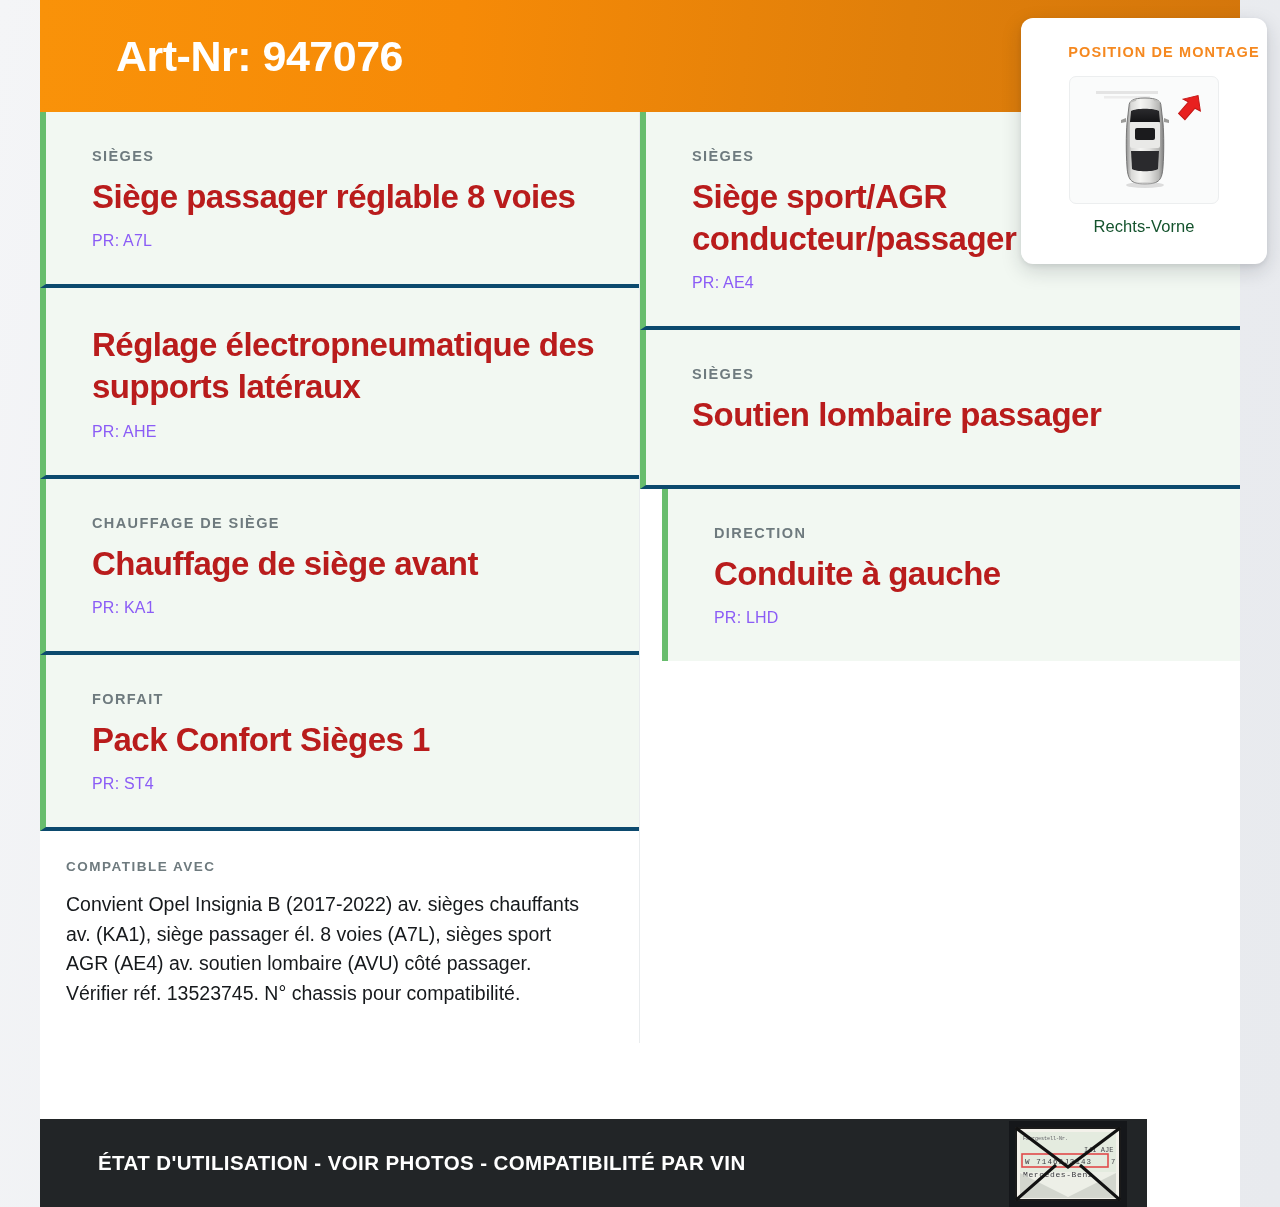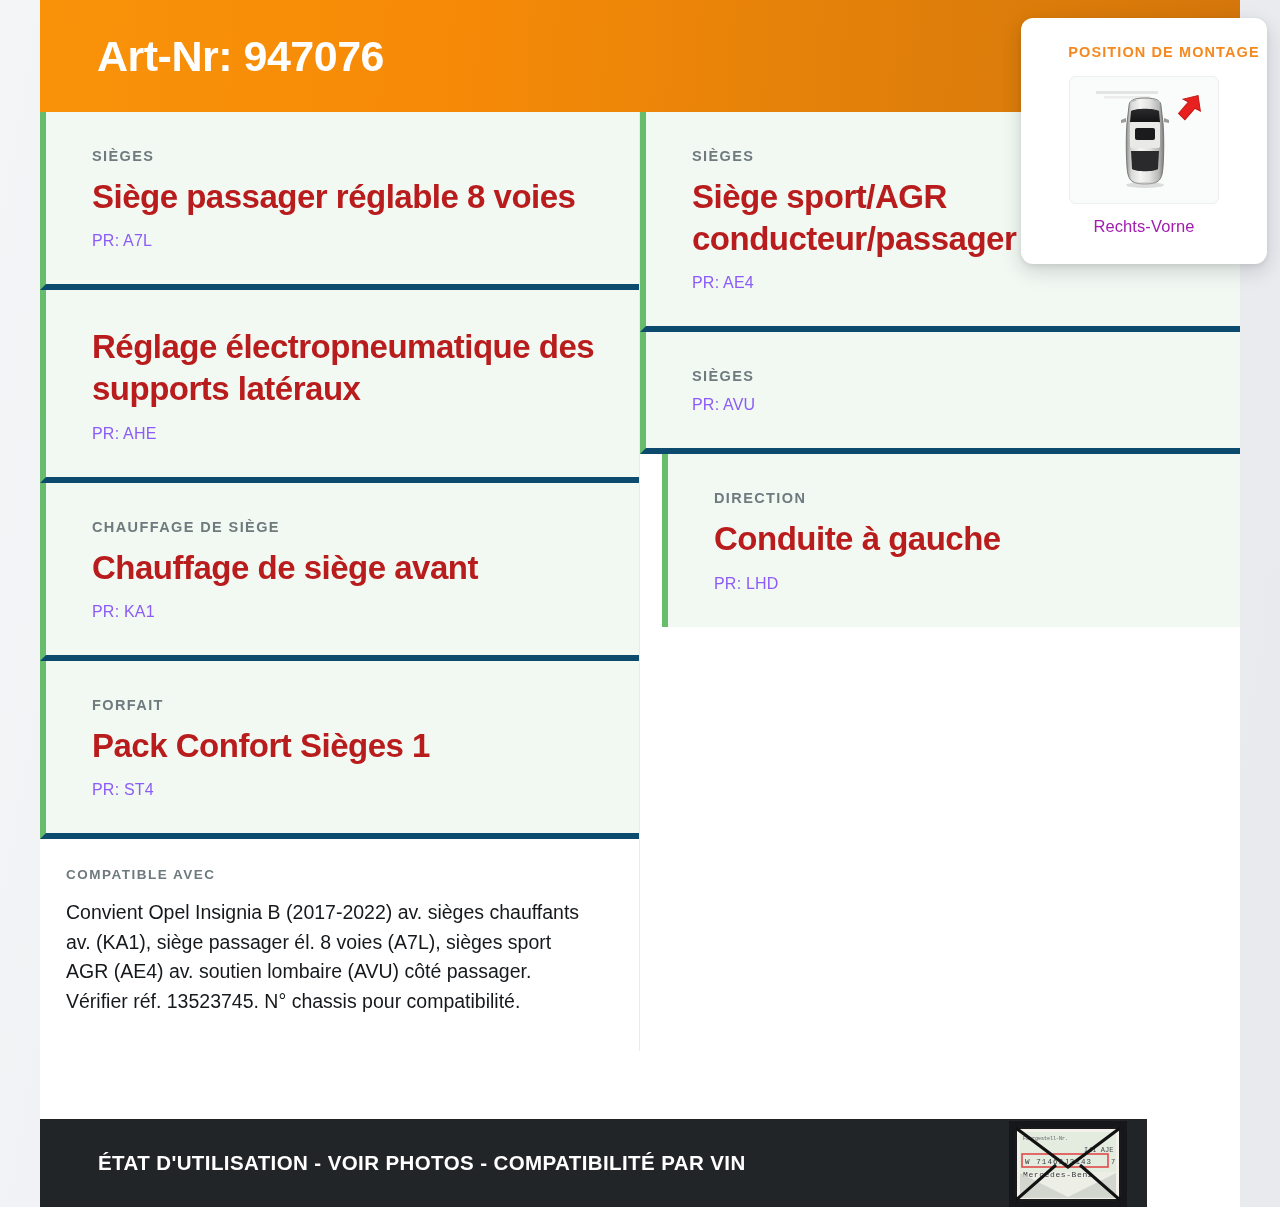--- a/index.html
+++ b/index.html
@@ -35,21 +35,21 @@
     height: 112px;
     background: linear-gradient(95deg, #f99209 0%, #f68a07 35%, #e07f0a 72%, #d4760b 100%);
     display: flex;
     align-items: center;
   }
   .header-title {
     color: #ffffff;
     font-size: 43px;
     font-weight: bold;
     letter-spacing: -0.5px;
-    padding-left: 57px;
+    padding-left: 76px;
     line-height: 1;
   }
 
   
   .columns {
     position: absolute;
     left: 0;
     top: 112px;
     width: 1200px;
     display: flex;
@@ -57,21 +57,21 @@
   }
   .col {
     width: 600px;
   }
   .col-left  { border-right: 1px solid #e9ecee; }
 
   
   .card {
     background: #f2f8f2;
     border-left: 6px solid #68bd6d;
-    border-bottom: 6px solid #0c4a6e;
+    border-bottom: 4px solid #0c4a6e;
     padding: 36px 44px 34px 46px;
   }
   .card:last-of-type { border-bottom: none; margin-left: 22px; }
 
   .card-cat {
     font-size: 14.5px;
     font-weight: bold;
     letter-spacing: 1.4px;
     color: #6e7a7e;
     text-transform: uppercase;
@@ -169,21 +169,21 @@
     margin: 16px auto 0 auto;
     background: #fafbfb;
     border: 1px solid #eceeef;
     border-radius: 7px;
     position: relative;
     overflow: hidden;
   }
   .pos-caption {
     margin-top: 13px;
     font-size: 16.5px;
-    color: #a21caf;
+    color: #14532d;
     letter-spacing: 0.1px;
   }
 </style>
 </head>
 <body>
 
 <div class="page">
   <div class="sheet">
 
     <div class="header">
@@ -226,21 +226,21 @@
       <div class="col col-right">
 
         <div class="card">
           <div class="card-cat">SIÈGES</div>
           <div class="card-title">Siège sport/AGR conducteur/passager</div>
           <div class="card-pr">PR: AE4</div>
         </div>
 
         <div class="card">
           <div class="card-cat">SIÈGES</div>
-          <div class="card-pr">PR: AVU</div>
+          <div class="card-title">Soutien lombaire passager</div>
         </div>
 
         <div class="card">
           <div class="card-cat">DIRECTION</div>
           <div class="card-title">Conduite à gauche</div>
           <div class="card-pr">PR: LHD</div>
         </div>
       </div>
     </div>
 

